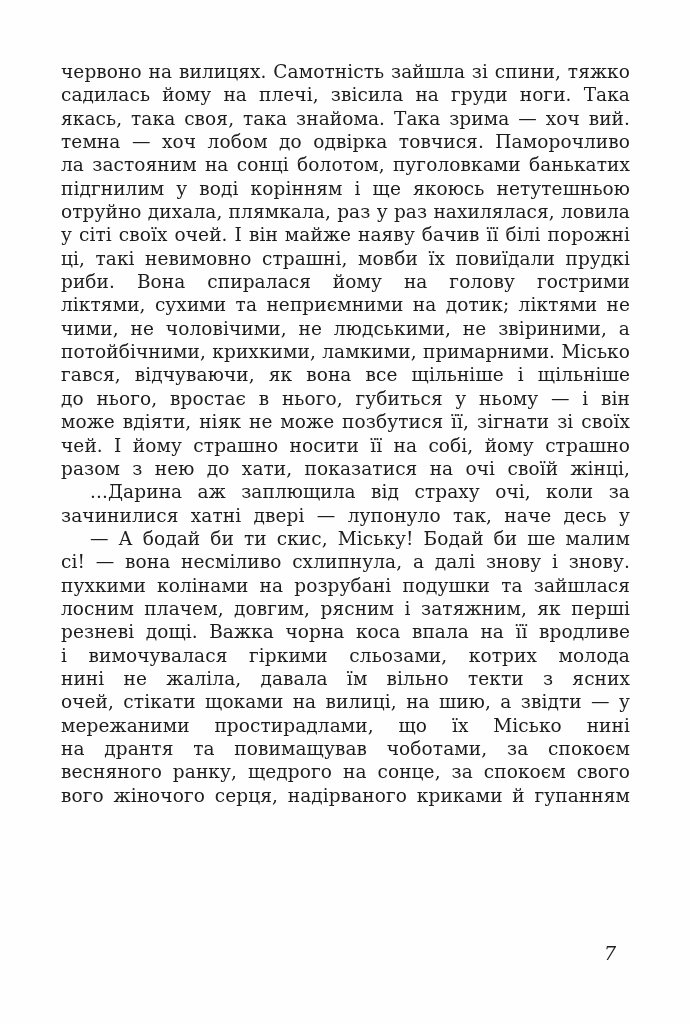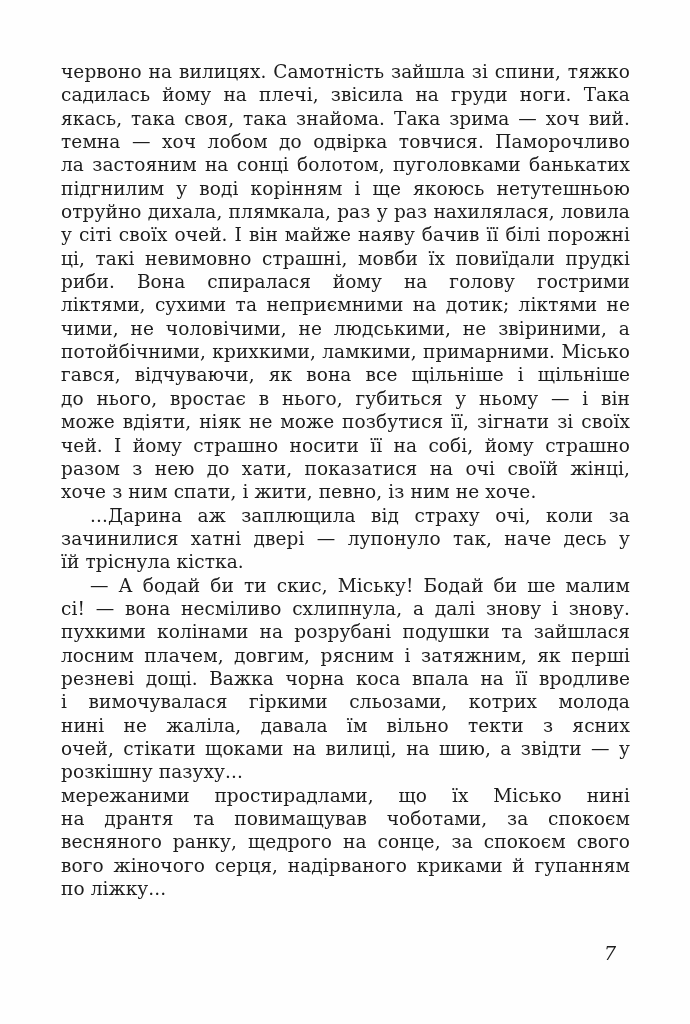--- a/index.html
+++ b/index.html
@@ -63,33 +63,29 @@
       <div class="line">ці, такі невимовно страшні, мовби їх повиїдали прудкі річкові</div>
       <div class="line">риби. Вона спиралася йому на голову гострими кістлявими</div>
       <div class="line">ліктями, сухими та неприємними на дотик; ліктями не жіно-</div>
       <div class="line">чими, не чоловічими, не людськими, не звіриними, а якимись</div>
       <div class="line">потойбічними, крихкими, ламкими, примарними. Місько здри-</div>
       <div class="line">гався, відчуваючи, як вона все щільніше і щільніше тулиться</div>
       <div class="line">до нього, вростає в нього, губиться у ньому — і він нічого не</div>
       <div class="line">може вдіяти, ніяк не може позбутися її, зігнати зі своїх пле-</div>
       <div class="line">чей. І йому страшно носити її на собі, йому страшно зайти</div>
       <div class="line">разом з нею до хати, показатися на очі своїй жінці, котра не</div>
-      <div class="line para-end">хоче з ним спати, і жити, певно, із ним не хоче.</div>
       <div class="line indent">...Дарина аж заплющила від страху очі, коли за Міськом</div>
       <div class="line">зачинилися хатні двері — лупонуло так, наче десь у голові</div>
-      <div class="line para-end">їй тріснула кістка.</div>
       <div class="line indent">— А бодай би ти скис, Міську! Бодай би ше малим всрав-</div>
       <div class="line">сі! — вона несміливо схлипнула, а далі знову і знову. Впала</div>
       <div class="line">пухкими колінами на розрубані подушки та зайшлася го-</div>
       <div class="line">лосним плачем, довгим, рясним і затяжним, як перші бе-</div>
       <div class="line">резневі дощі. Важка чорна коса впала на її вродливе лице</div>
       <div class="line">і вимочувалася гіркими сльозами, котрих молода ґаздиня</div>
       <div class="line">нині не жаліла, давала їм вільно текти з ясних прегарних</div>
       <div class="line">очей, стікати щоками на вилиці, на шию, а звідти — у стиглу</div>
-      <div class="line para-end">розкішну пазуху...</div>
       <div class="line">мережаними простирадлами, що їх Місько нині покремсав</div>
       <div class="line">на дрантя та повимащував чоботами, за спокоєм погожого</div>
       <div class="line">весняного ранку, щедрого на сонце, за спокоєм свого вразли-</div>
       <div class="line">вого жіночого серця, надірваного криками й гупанням сокири</div>
-      <div class="line para-end">по ліжку...</div>
     </div>
   <div class="folio">7</div>
 </div>
 
 </body></html>

